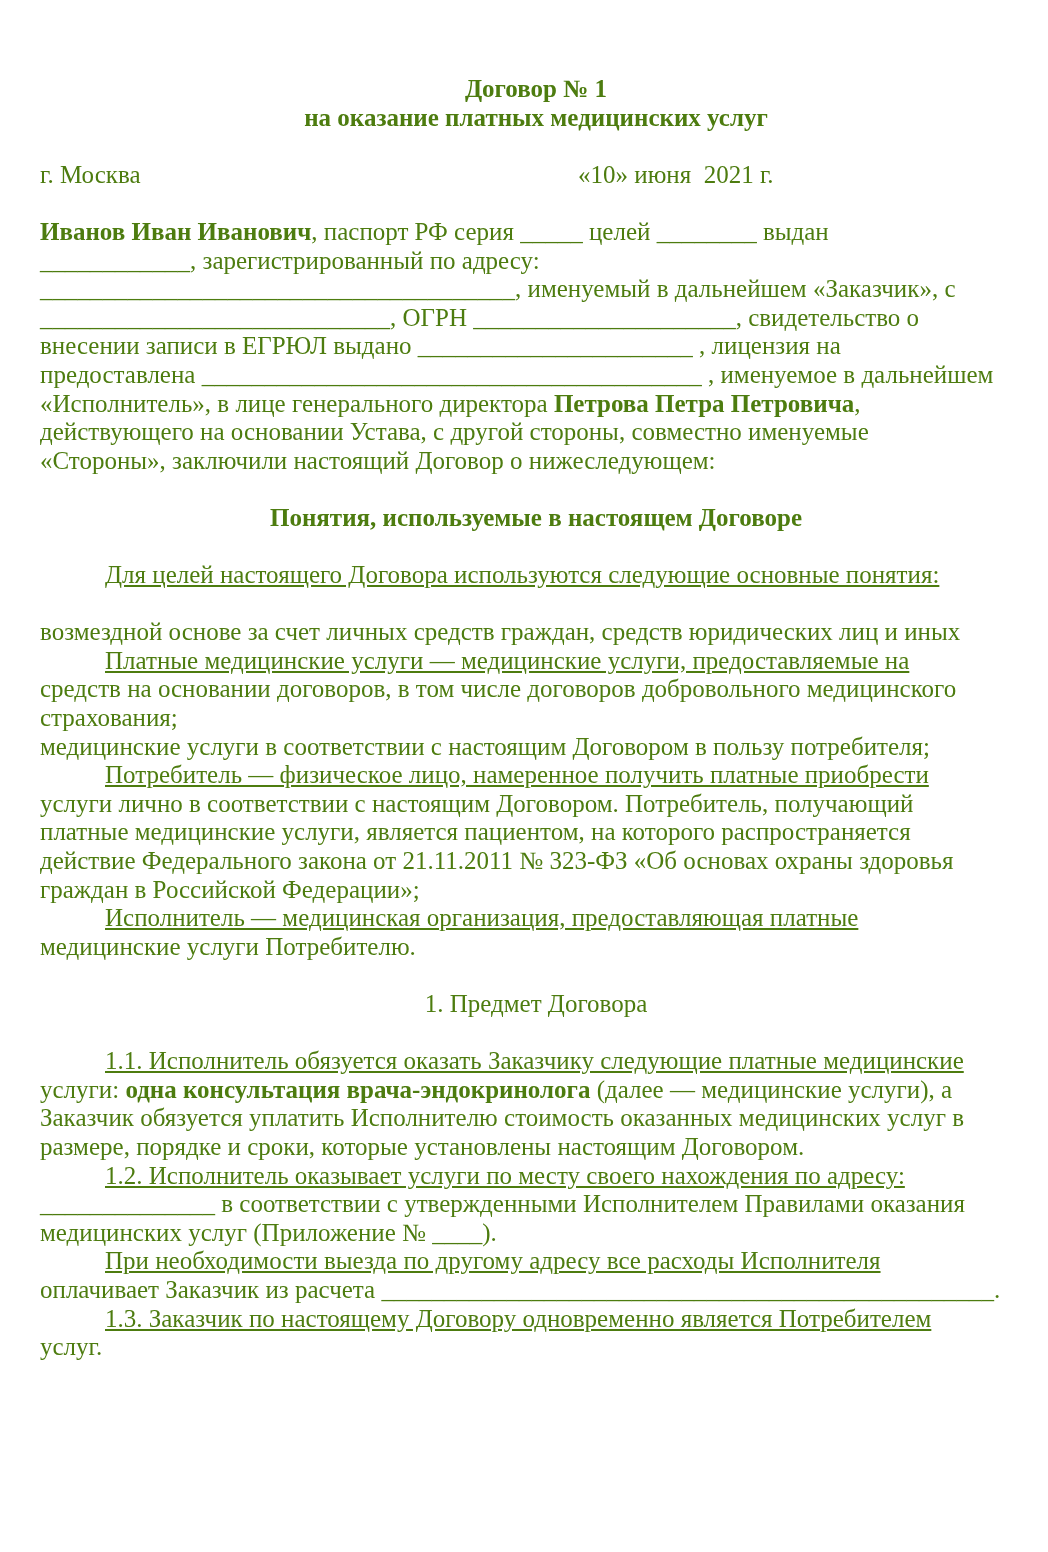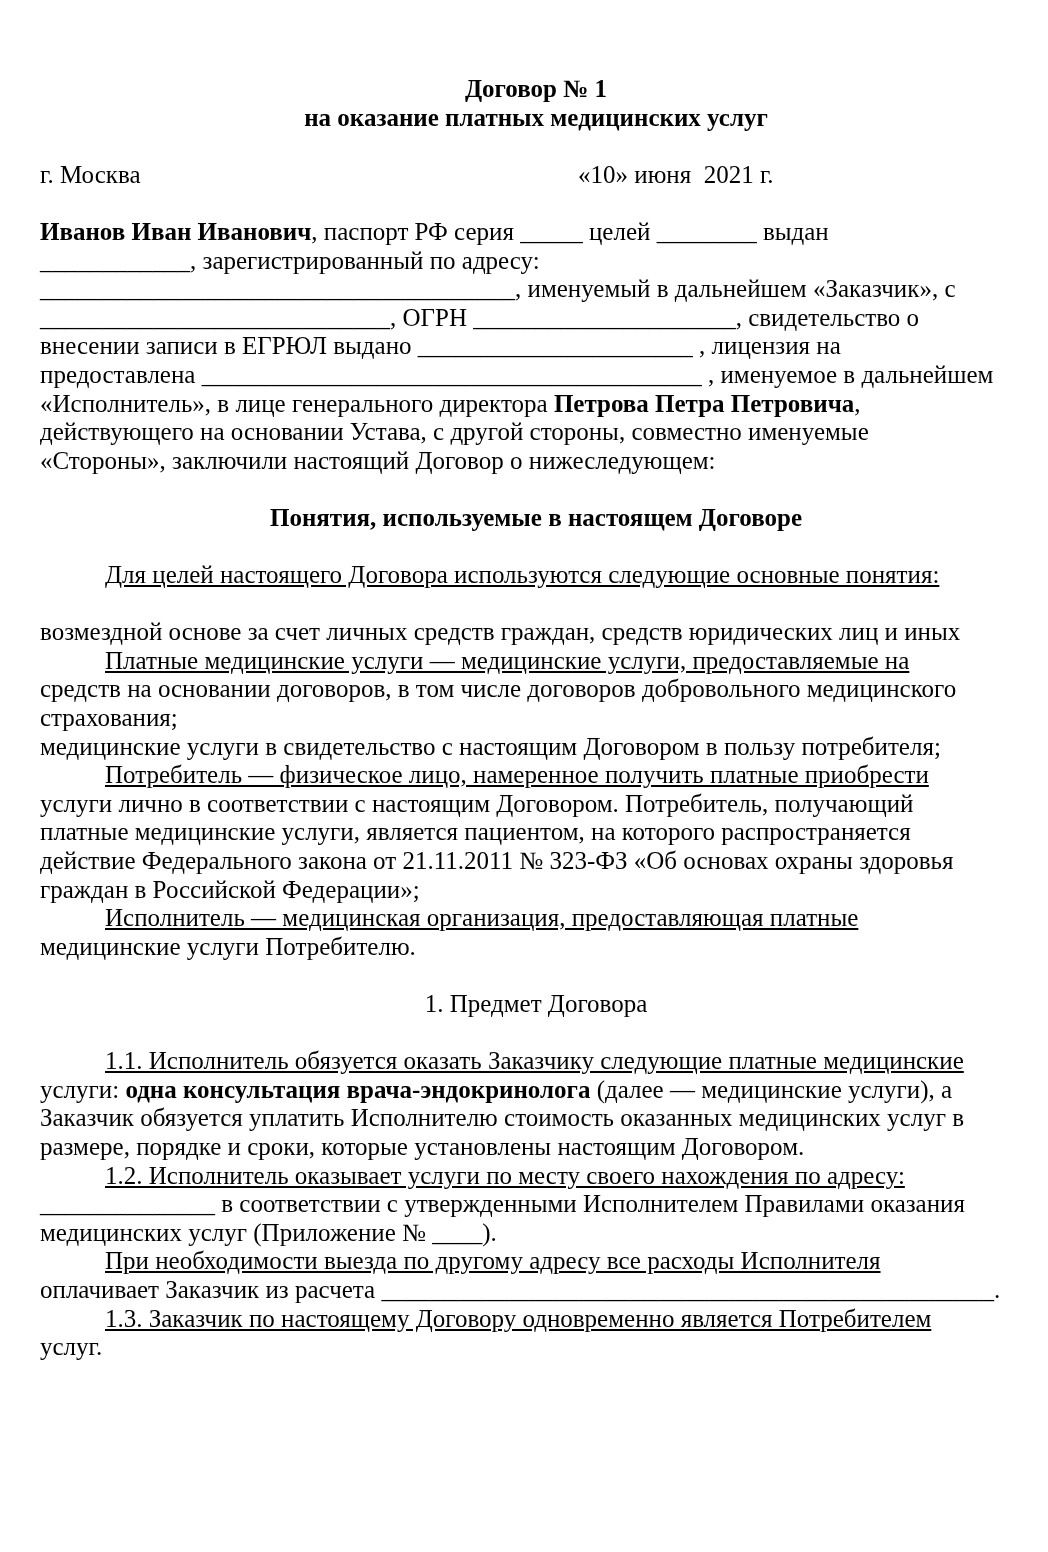--- a/index.html
+++ b/index.html
@@ -5,21 +5,21 @@
   html, body {
     margin: 0;
     padding: 0;
     background: #ffffff;
   }
   .page {
     position: relative;
     width: 1048px;
     height: 1384px;
     background: #ffffff;
-    color: #000000;
+    color: #4d7c0f;
     font-family: "Liberation Serif", "DejaVu Serif", serif;
     font-size: 25px;
     line-height: 28.6px;
     overflow: hidden;
   }
   .doc-body {
     position: absolute;
     left: 40px;
     top: 75px;
     width: 992px;
@@ -55,21 +55,21 @@
       <div class="line"><span>«Стороны», заключили настоящий Договор о нижеследующем:</span></div>
       <div class="line">&nbsp;</div>
       <div class="line center"><span class="b">Понятия, используемые в настоящем Договоре</span></div>
       <div class="line">&nbsp;</div>
       <div class="line ind"><span>Для целей настоящего Договора используются следующие основные понятия:</span></div>
       <div class="line">&nbsp;</div>
       <div class="line"><span>возмездной основе за счет личных средств граждан, средств юридических лиц и иных</span></div>
       <div class="line ind"><span>Платные медицинские услуги — медицинские услуги, предоставляемые на</span></div>
       <div class="line"><span>средств на основании договоров, в том числе договоров добровольного медицинского</span></div>
       <div class="line"><span>страхования;</span></div>
-      <div class="line"><span>медицинские услуги в свидетельство с настоящим Договором в пользу потребителя;</span></div>
+      <div class="line"><span>медицинские услуги в соответствии с настоящим Договором в пользу потребителя;</span></div>
       <div class="line ind"><span>Потребитель — физическое лицо, намеренное получить платные приобрести</span></div>
       <div class="line"><span>услуги лично в соответствии с настоящим Договором. Потребитель, получающий</span></div>
       <div class="line"><span>платные медицинские услуги, является пациентом, на которого распространяется</span></div>
       <div class="line"><span>действие Федерального закона от 21.11.2011 № 323-ФЗ «Об основах охраны здоровья</span></div>
       <div class="line"><span>граждан в Российской Федерации»;</span></div>
       <div class="line ind"><span>Исполнитель — медицинская организация, предоставляющая платные</span></div>
       <div class="line"><span>медицинские услуги Потребителю.</span></div>
       <div class="line">&nbsp;</div>
       <div class="line center"><span>1. Предмет Договора</span></div>
       <div class="line">&nbsp;</div>

